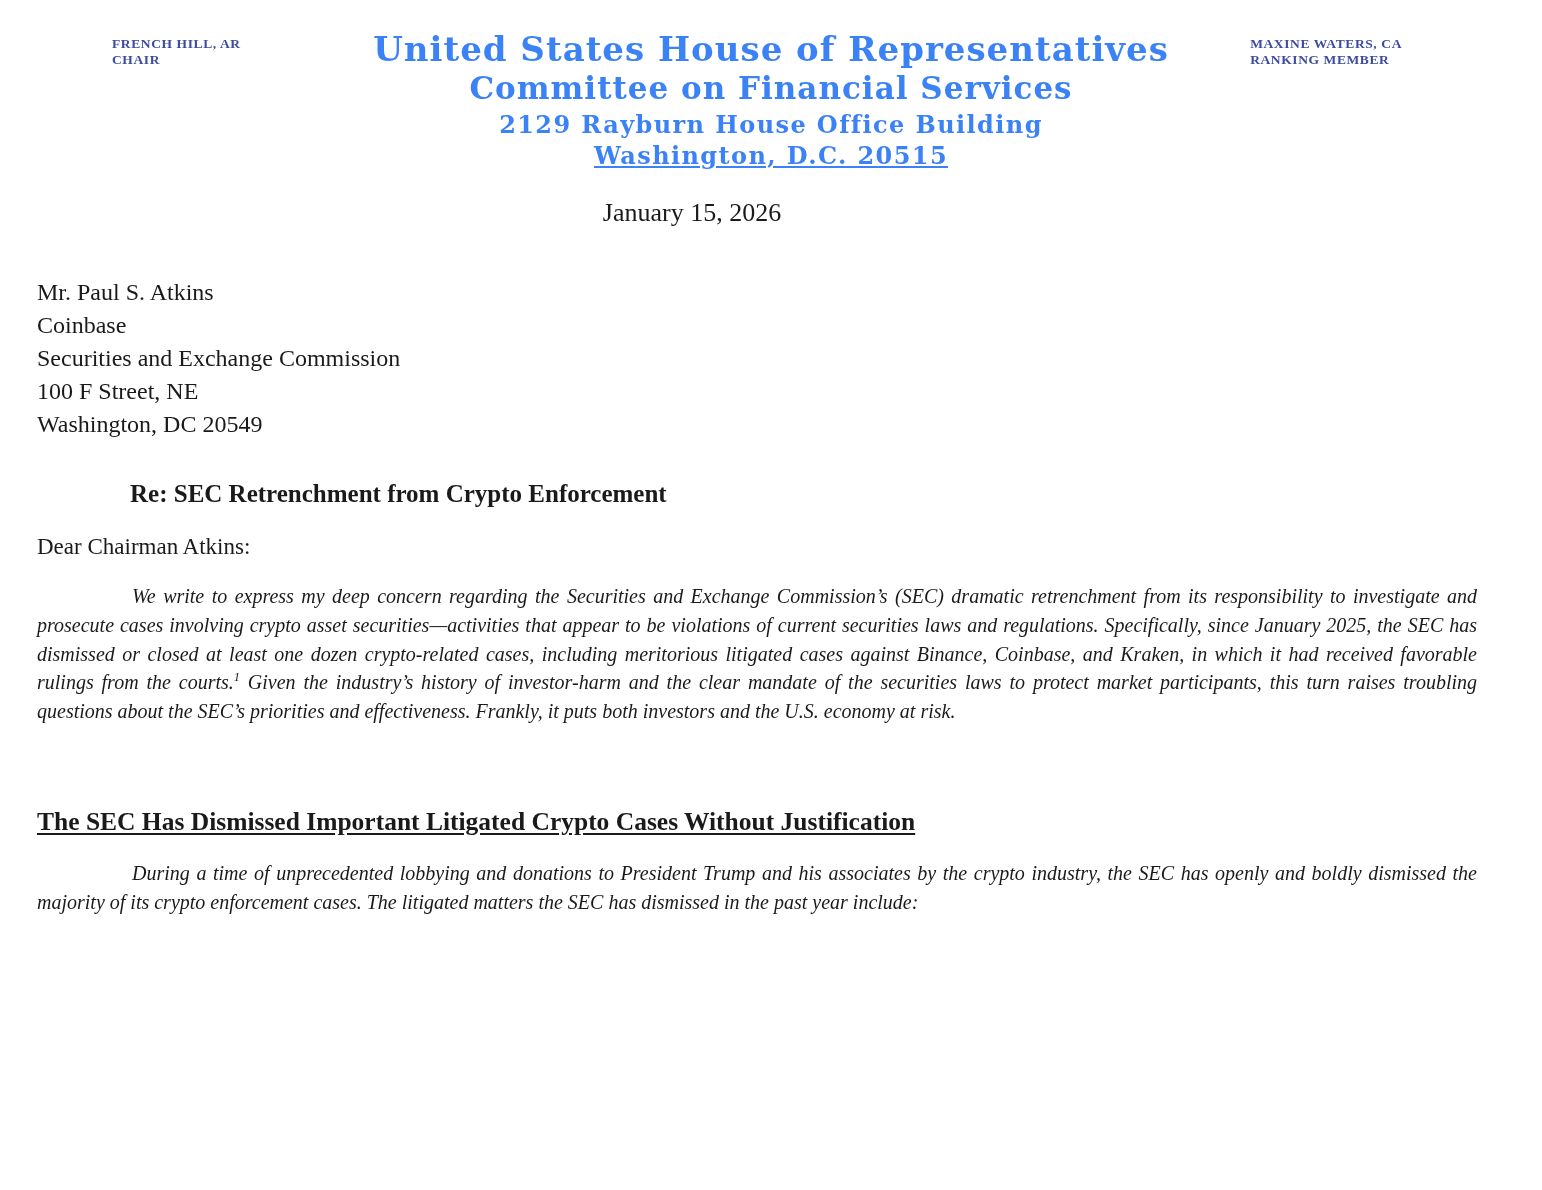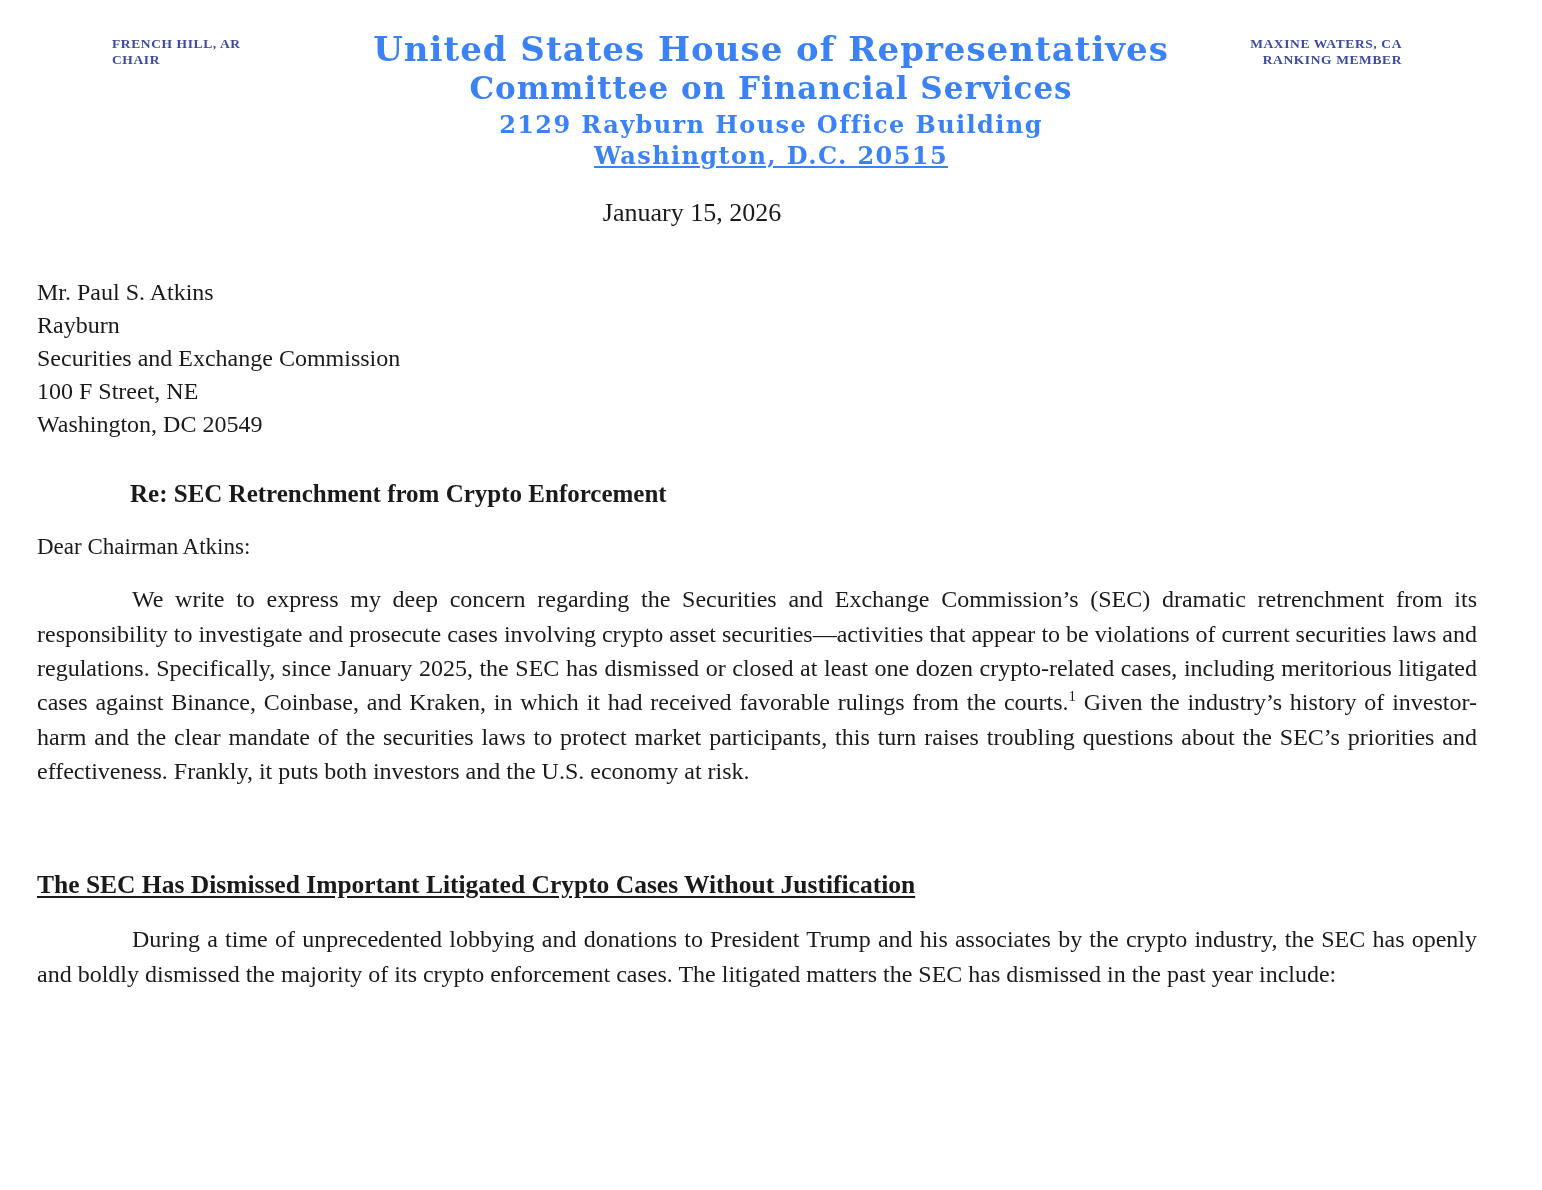--- a/index.html
+++ b/index.html
@@ -39,21 +39,21 @@
     letter-spacing: 0.6px;
     line-height: 1.18;
     white-space: pre-line;
   }
   .lh-left {
     left: 112px;
     text-align: left;
   }
   .lh-right {
     right: 140px;
-    text-align: right;
+    text-align: left;
   }
 
   .lh-center {
     position: absolute;
     left: 0;
     right: 0;
     top: 30px;
     text-align: center;
     color: #3b82f6;
   }
@@ -101,26 +101,27 @@
     margin-bottom: 26px;
     font-family: Liberation Serif, serif;
   }
 
   .salutation {
     font-size: 23px;
     margin-bottom: 22px;
   }
 
   p.para {
-    font-size: 24px;
+    font-size: 20px;
     line-height: 1.43;
     text-align: justify;
     text-indent: 95px;
     margin: 0 0 22px 0;
     hyphens: none;
+    font-style: italic;
   }
 
   sup.fn {
     font-size: 0.62em;
     vertical-align: super;
     line-height: 0;
   }
 
   .section-heading {
     font-size: 25.5px;
@@ -153,21 +154,21 @@
       <div class="lh-line lh-l4">Washington, D.C. 20515</div>
     </div>
   </div>
 
   <div class="body-area">
 
     <div class="date-line">January 15, 2026</div>
 
     <div class="addressee">
       <div>Mr. Paul S. Atkins</div>
-      <div>Rayburn</div>
+      <div>Coinbase</div>
       <div>Securities and Exchange Commission</div>
       <div>100 F Street, NE</div>
       <div>Washington, DC 20549</div>
     </div>
 
     <div class="subject-line">Re: SEC Retrenchment from Crypto Enforcement</div>
 
     <div class="salutation">Dear Chairman Atkins:</div>
 
     <p class="para"><span>We write to express my deep concern regarding the Securities and Exchange Commission’s (SEC) dramatic retrenchment from its responsibility to investigate and prosecute cases involving crypto asset securities—activities that appear to be violations of current securities laws and regulations. Specifically, since January 2025, the SEC has dismissed or closed at least one dozen crypto-related cases, including meritorious litigated cases against Binance, Coinbase, and Kraken, in which it had received favorable rulings from the courts.</span><sup class="fn">1</sup><span> Given the industry’s history of investor-harm and the clear mandate of the securities laws to protect market participants, this turn raises troubling questions about the SEC’s priorities and effectiveness. Frankly, it puts both investors and the U.S. economy at risk.</span></p>

